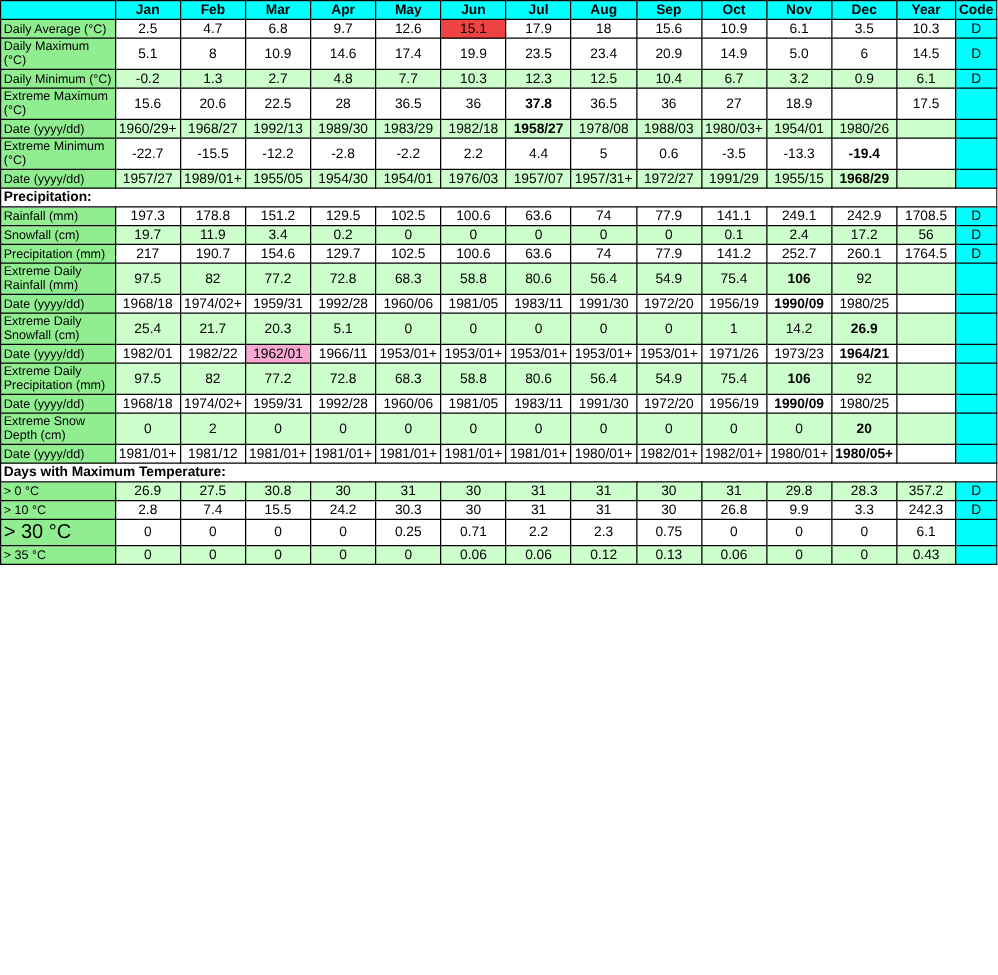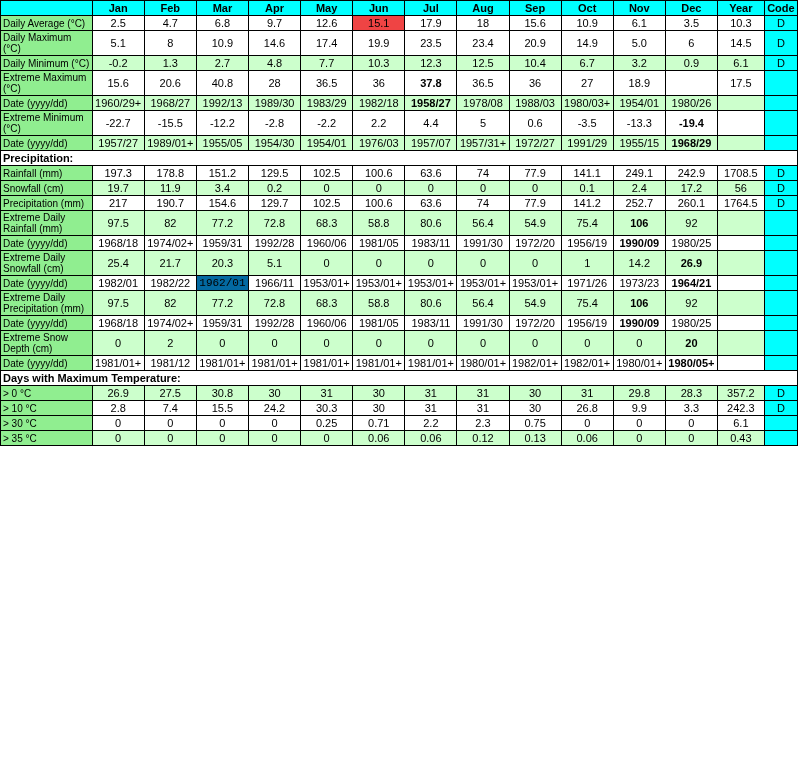--- a/index.html
+++ b/index.html
@@ -83,21 +83,21 @@
         <td style="background: rgb(204, 255, 204);">6.7</td>
         <td style="background: rgb(204, 255, 204);">3.2</td>
         <td style="background: rgb(204, 255, 204);">0.9</td>
         <td style="background: rgb(204, 255, 204);">6.1</td>
         <td style="background: rgb(0, 255, 255);">D</td>
       </tr>
       <tr>
         <td class="row-label" style="background: rgb(144, 238, 144); text-align: left; font-size: 10px;">Extreme Maximum (°C)</td>
         <td style="background: rgb(255, 255, 255);">15.6</td>
         <td style="background: rgb(255, 255, 255);">20.6</td>
-        <td style="background: rgb(255, 255, 255);">40.8</td>
+        <td style="background: rgb(255, 255, 255);">22.5</td>
         <td style="background: rgb(255, 255, 255);">28</td>
         <td style="background: rgb(255, 255, 255);">36.5</td>
         <td style="background: rgb(255, 255, 255);">36</td>
         <td style="background: rgb(255, 255, 255); font-weight: bold;">37.8</td>
         <td style="background: rgb(255, 255, 255);">36.5</td>
         <td style="background: rgb(255, 255, 255);">36</td>
         <td style="background: rgb(255, 255, 255);">27</td>
         <td style="background: rgb(255, 255, 255);">18.9</td>
         <td style="background: rgb(255, 255, 255);"></td>
         <td style="background: rgb(255, 255, 255);">17.5</td>
@@ -256,21 +256,21 @@
         <td style="background: rgb(204, 255, 204);">1</td>
         <td style="background: rgb(204, 255, 204);">14.2</td>
         <td style="background: rgb(204, 255, 204); font-weight: bold;">26.9</td>
         <td style="background: rgb(204, 255, 204);"></td>
         <td style="background: rgb(0, 255, 255);"></td>
       </tr>
       <tr>
         <td class="row-label" style="background: rgb(144, 238, 144); text-align: left; font-size: 10px;">Date (yyyy/dd)</td>
         <td style="background: rgb(255, 255, 255);">1982/01</td>
         <td style="background: rgb(255, 255, 255);">1982/22</td>
-        <td style="background: #0369a1; font-family: Liberation Mono, monospace;">1962/01</td>
+        <td style="background: #f9a8d4;">1962/01</td>
         <td style="background: rgb(255, 255, 255);">1966/11</td>
         <td style="background: rgb(255, 255, 255);">1953/01+</td>
         <td style="background: rgb(255, 255, 255);">1953/01+</td>
         <td style="background: rgb(255, 255, 255);">1953/01+</td>
         <td style="background: rgb(255, 255, 255);">1953/01+</td>
         <td style="background: rgb(255, 255, 255);">1953/01+</td>
         <td style="background: rgb(255, 255, 255);">1971/26</td>
         <td style="background: rgb(255, 255, 255);">1973/23</td>
         <td style="background: rgb(255, 255, 255); font-weight: bold;">1964/21</td>
         <td style="background: rgb(255, 255, 255);"></td>
@@ -375,21 +375,21 @@
         <td style="background: rgb(255, 255, 255);">31</td>
         <td style="background: rgb(255, 255, 255);">31</td>
         <td style="background: rgb(255, 255, 255);">30</td>
         <td style="background: rgb(255, 255, 255);">26.8</td>
         <td style="background: rgb(255, 255, 255);">9.9</td>
         <td style="background: rgb(255, 255, 255);">3.3</td>
         <td style="background: rgb(255, 255, 255);">242.3</td>
         <td style="background: rgb(0, 255, 255);">D</td>
       </tr>
       <tr>
-        <td class="row-label" style="background: rgb(144, 238, 144); text-align: left; font-size: 10px;">&gt; 30 °C</td>
+        <td class="row-label" style="background: rgb(144, 238, 144); text-align: left; font-size: 16px;">&gt; 30 °C</td>
         <td style="background: rgb(255, 255, 255);">0</td>
         <td style="background: rgb(255, 255, 255);">0</td>
         <td style="background: rgb(255, 255, 255);">0</td>
         <td style="background: rgb(255, 255, 255);">0</td>
         <td style="background: rgb(255, 255, 255);">0.25</td>
         <td style="background: rgb(255, 255, 255);">0.71</td>
         <td style="background: rgb(255, 255, 255);">2.2</td>
         <td style="background: rgb(255, 255, 255);">2.3</td>
         <td style="background: rgb(255, 255, 255);">0.75</td>
         <td style="background: rgb(255, 255, 255);">0</td>

